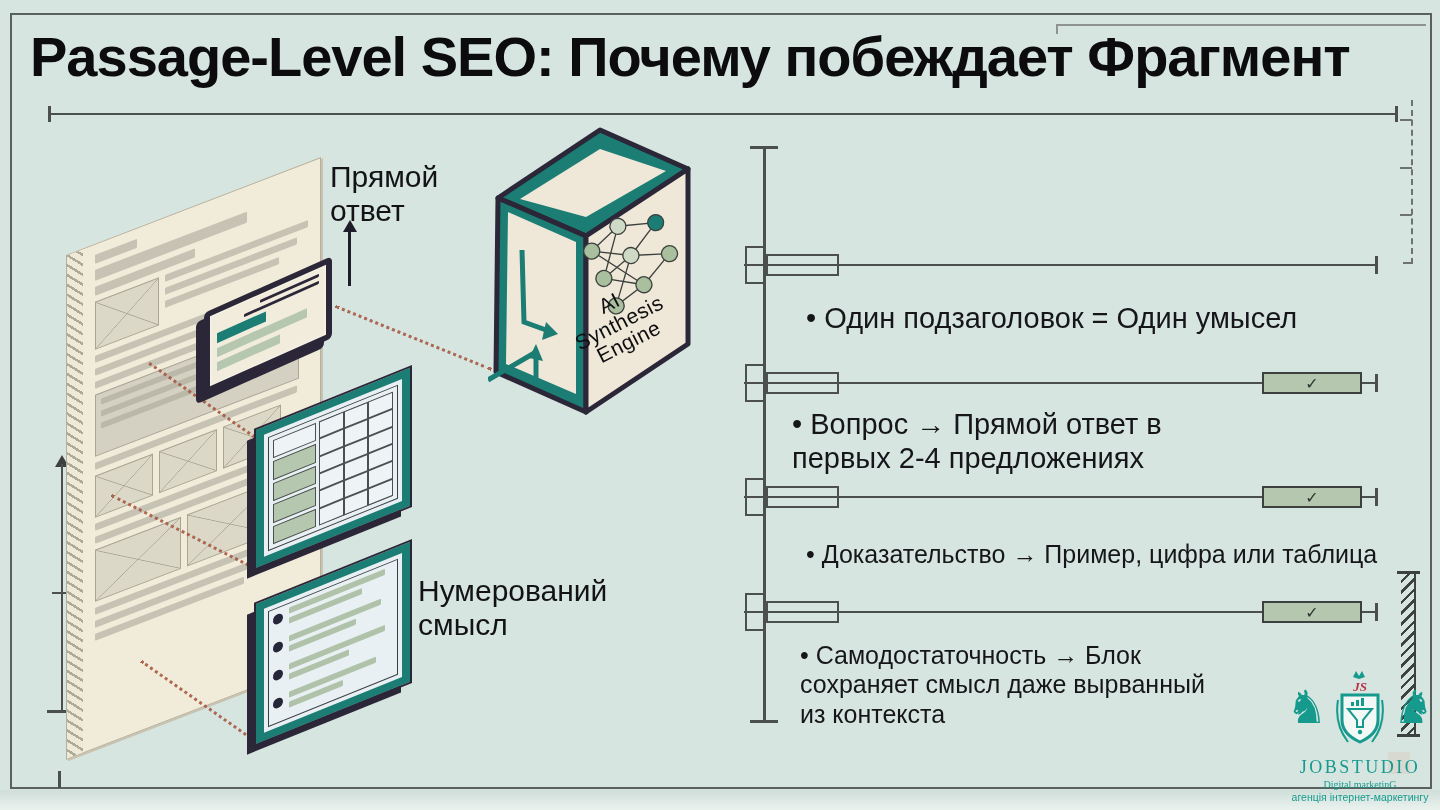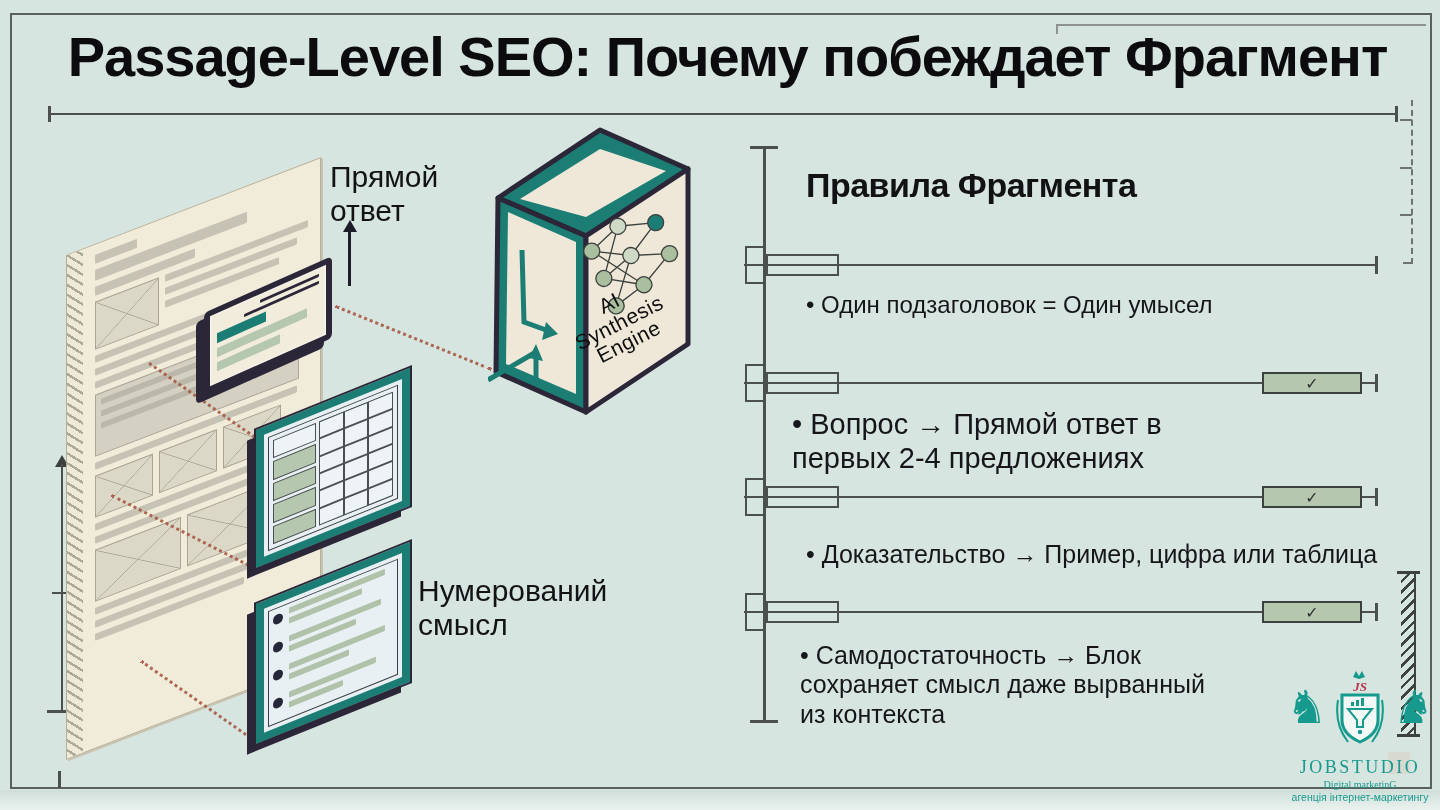--- a/index.html
+++ b/index.html
@@ -6,21 +6,21 @@
   html,body { width:1440px; height:810px; overflow:hidden; }
   body { font-family:"Liberation Sans", sans-serif; background:#d7e5e0; }
   .stage { position:absolute; left:0; top:0; width:1440px; height:810px; background:#d7e5e0; }
 
   
   .frame { position:absolute; left:10px; top:13px; width:1422px; height:776px; border:2.5px solid #5a605d; }
   .tr-line { position:absolute; left:1056px; top:24px; width:370px; height:10px; border-top:2px solid #8e938f; border-left:2px solid #8e938f; }
   .bottom-strip { position:absolute; left:0; top:790px; width:1440px; height:20px; background:linear-gradient(#cfdeda,#eaf2ee); }
   .btm-tick { position:absolute; left:58px; top:771px; width:3px; height:17px; background:#4b504e; }
 
-  .title { position:absolute; left:30px; top:24px; width:1395px; font-size:56px; font-weight:bold; letter-spacing:-1px; color:#0c0c0e; white-space:nowrap;text-align:center; }
+  .title { position:absolute; left:30px; top:24px; width:1395px; font-size:56px; font-weight:bold; letter-spacing:-1px; color:#0c0c0e; white-space:nowrap; }
   .title-dim { position:absolute; left:48px; top:113px; width:1350px; height:2px; background:#4b504e; }
   .title-dim::before, .title-dim::after { content:""; position:absolute; top:-7px; width:3px; height:16px; background:#4b504e; }
   .title-dim::before { left:0; } .title-dim::after { right:0; }
 
   
   .ldim-line { position:absolute; left:61px; top:464px; width:2px; height:248px; background:#4b504e; }
   .ldim-arrow { position:absolute; left:55px; top:455px; width:0; height:0; border-left:7px solid transparent; border-right:7px solid transparent; border-bottom:12px solid #3c403e; }
   .ldim-mid { position:absolute; left:52px; top:592px; width:20px; height:2px; background:#4b504e; }
   .ldim-foot { position:absolute; left:47px; top:710px; width:28px; height:2.5px; background:#4b504e; }
 
@@ -308,28 +308,27 @@
     </svg>
   </div>
   <div class="aibox-label preline">AI
 Synthesis
 Engine</div>
 
   <div class="vline"></div>
   <div class="vline-cap" style="top:146px"></div>
   <div class="vline-cap" style="top:720px"></div>
 
-  <div class="rules-heading">Правила Фрагмента</div>
 
   <div class="bolt-axis" style="top:264px"></div>
   <div class="bolt-head" style="top:246px"></div>
   <div class="bolt-shank" style="top:254px"></div>
   <div class="bolt-end" style="top:256px"></div>
 
-  <div class="rule-text" style="left:806px;top:291px;font-size:24px">• Один подзаголовок = Один умысел</div>
+  <div class="rule-text" style="left:806px;top:302px;font-size:29px">• Один подзаголовок = Один умысел</div>
 
   <div class="bolt-axis" style="top:382px"></div>
   <div class="bolt-head" style="top:364px"></div>
   <div class="bolt-shank" style="top:372px"></div>
   <div class="checkbox" style="top:372px">
     <span>✓</span>
   </div>
   <div class="bolt-end" style="top:374px"></div>
 
   <div class="rule-text preline" style="left:792px;top:407px;font-size:29px;line-height:1.18">• Вопрос → Прямой ответ в

